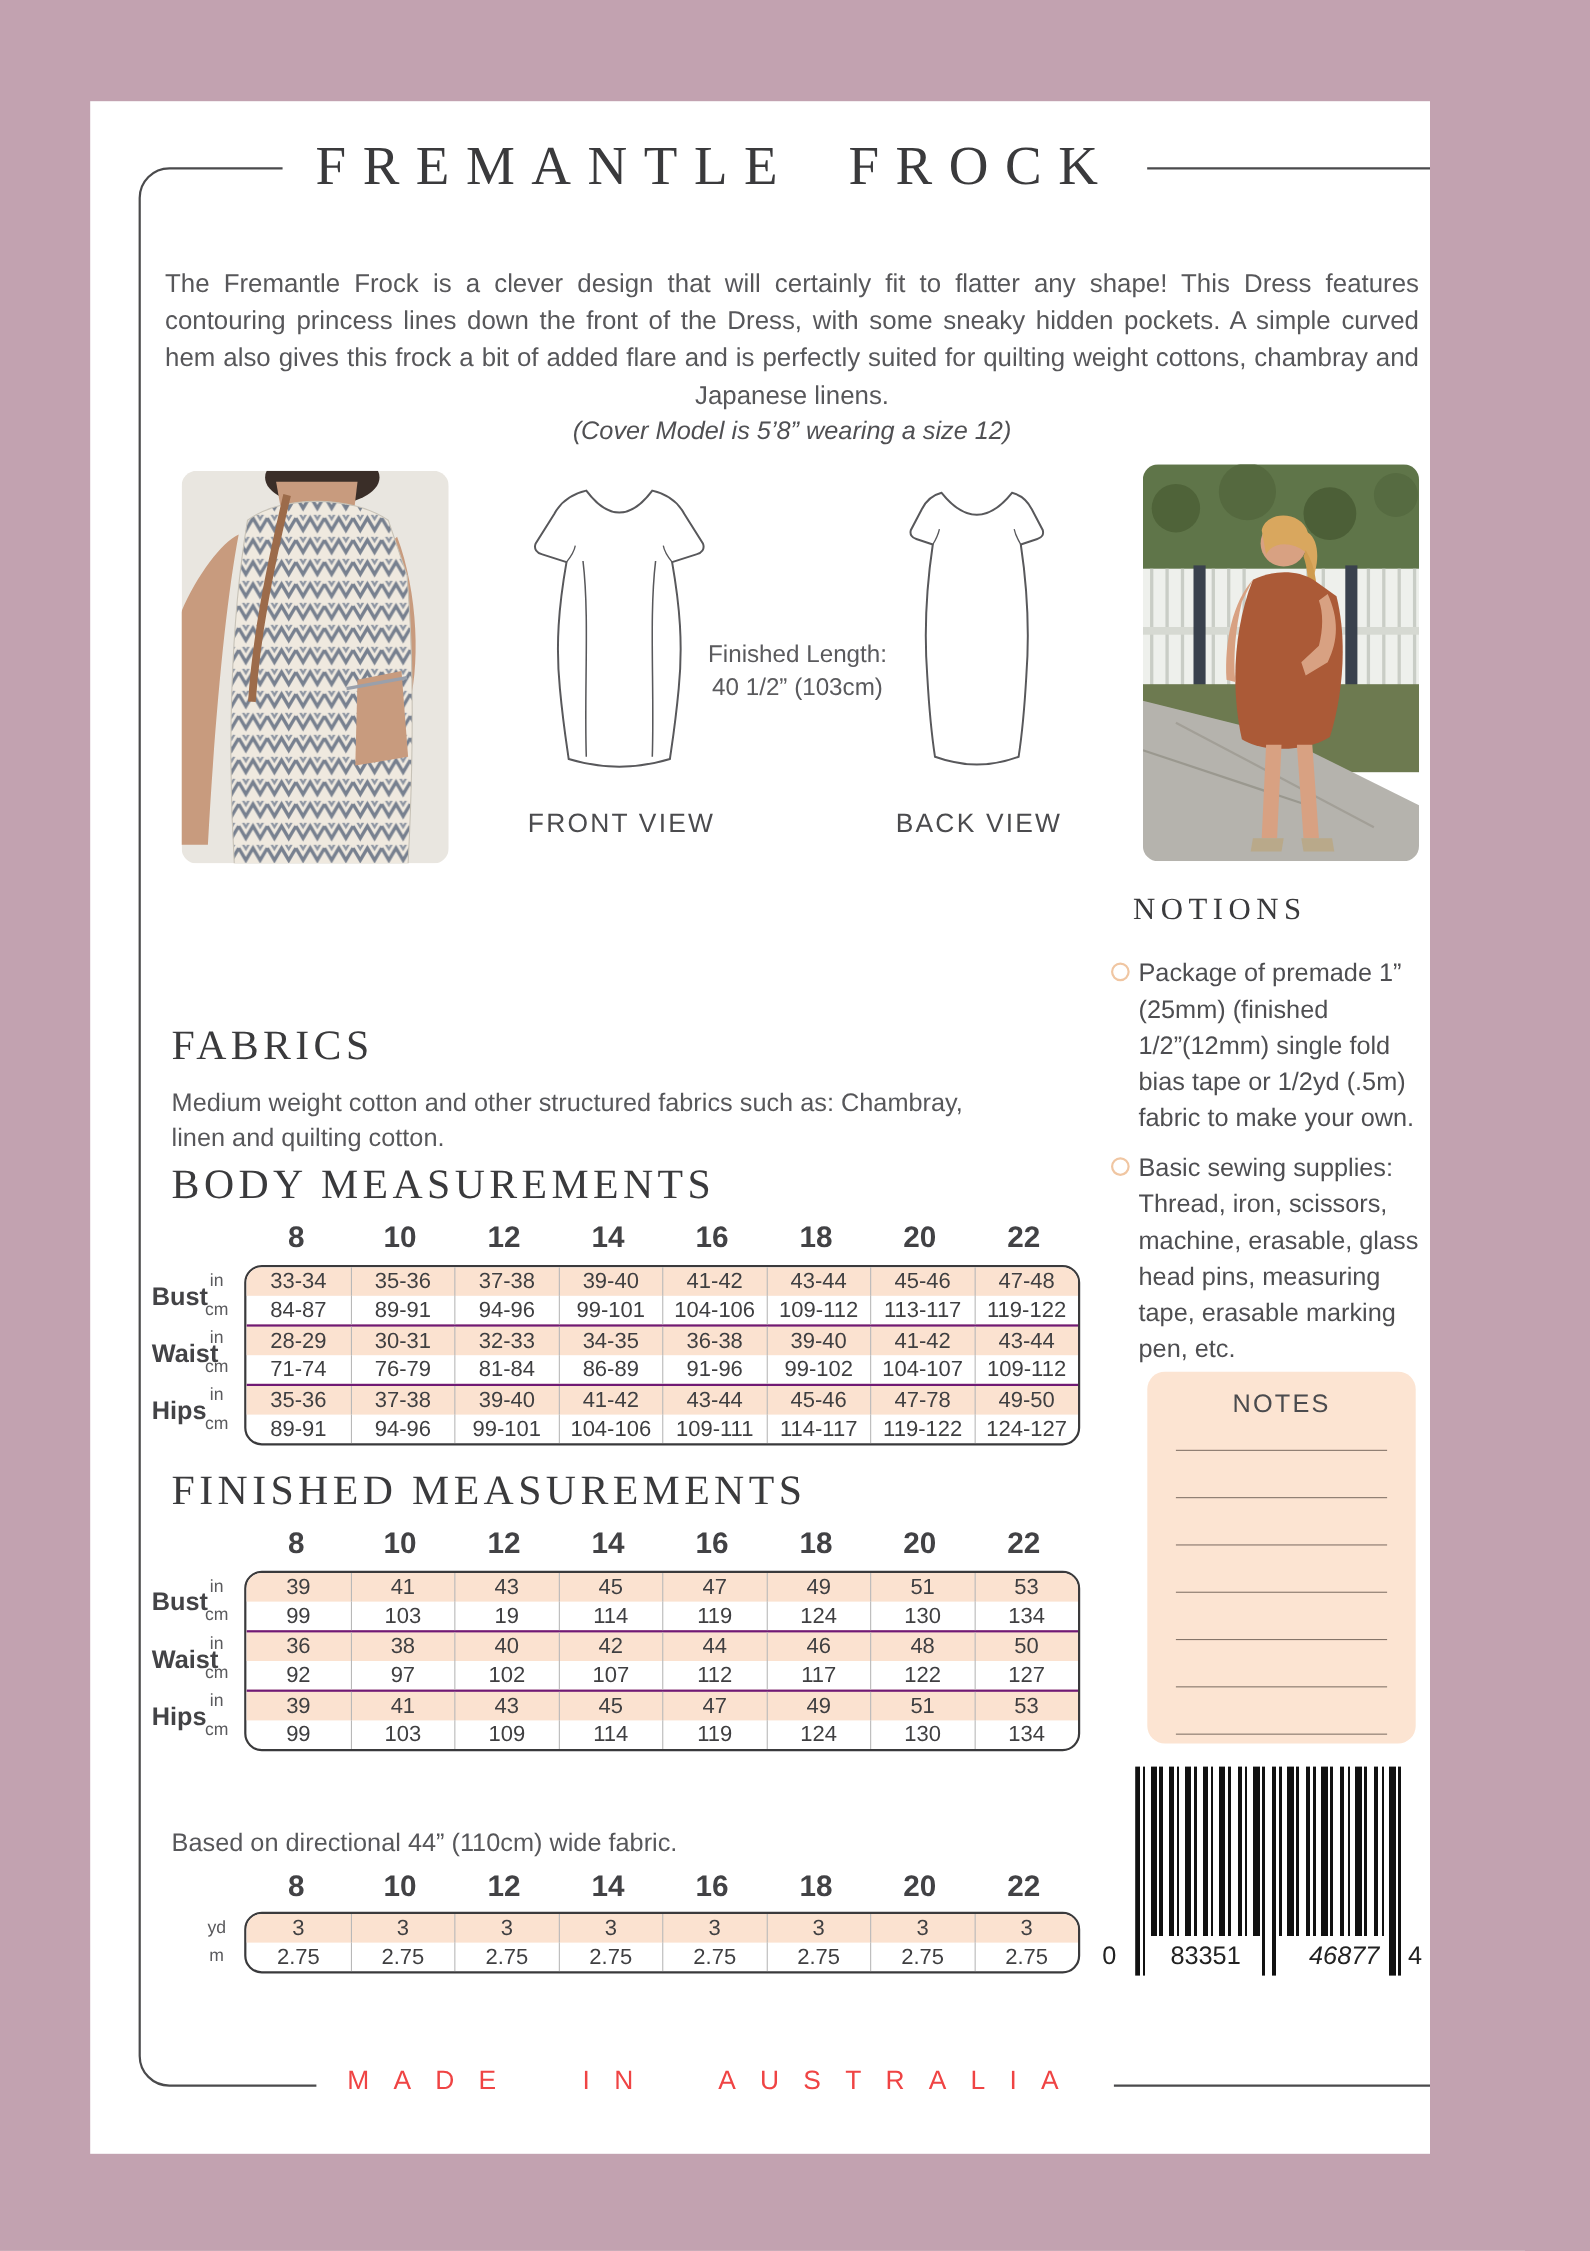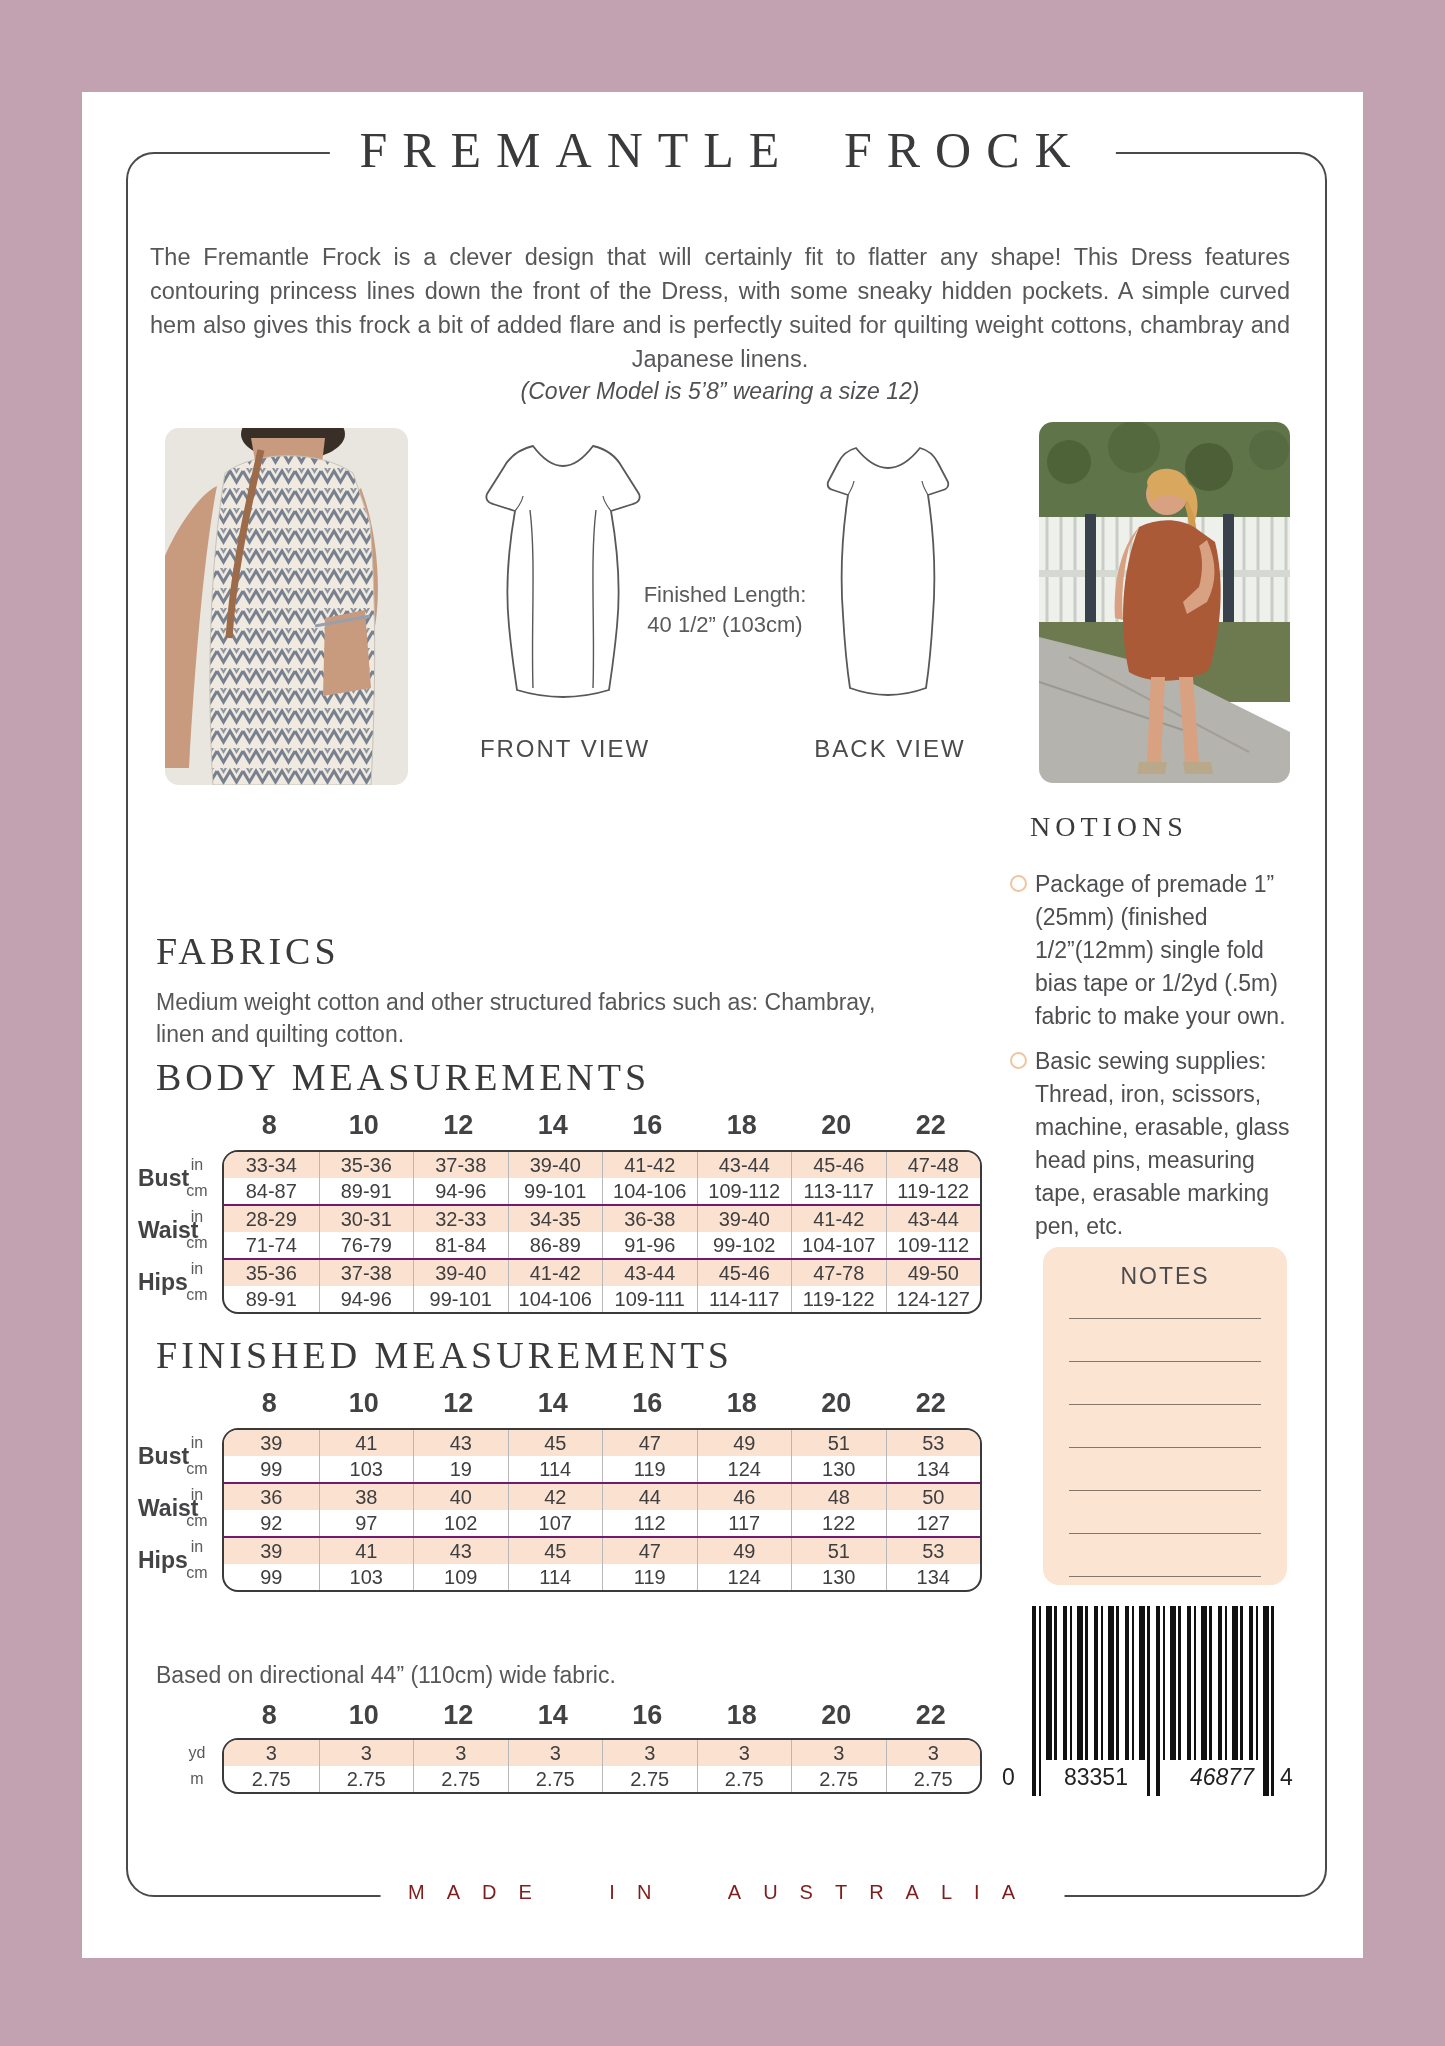--- a/index.html
+++ b/index.html
@@ -1,16 +1,16 @@
 <!DOCTYPE html>
 <html><head>
 <meta charset="utf-8">
 <style>
   html,body{margin:0;padding:0;background:#c2a2b0;}
-  .page{position:relative;width:1445px;height:2046px;background:#c2a2b0;overflow:hidden;
+  .page{position:relative;width:1300px;height:2046px;background:#c2a2b0;overflow:hidden;
         font-family:"Liberation Sans",sans-serif;color:#4a4a4c;}
   .card{position:absolute;left:82px;top:92px;width:1281px;height:1866px;background:#ffffff;}
   .frame{position:absolute;left:126px;top:152px;width:1197px;height:1741px;
          border:2px solid #4a4a4c;border-radius:28px;z-index:1;}
   .onframe{z-index:2;background:#ffffff;}
 
   .title{position:absolute;left:50%;top:120px;transform:translateX(-50%);margin:0;
          font-family:"Liberation Serif",serif;font-weight:400;font-size:50px;color:#3a3a3c;
          letter-spacing:15px;word-spacing:22px;line-height:60px;padding:0 30px;white-space:nowrap;}
 
@@ -71,21 +71,21 @@
   .bc-mask{position:absolute;top:160px;height:40px;background:#ffffff;}
   .m1{left:46px;width:100px;}
   .m2{left:160px;width:100px;}
   .bc-num{position:absolute;top:164px;font-size:23px;color:#222;}
   .n0{left:2px;}
   .n1{left:64px;}
   .n2{left:190px;font-style:italic;}
   .n3{left:280px;}
 
   .footer{position:absolute;left:50%;top:1871px;transform:translateX(-50%);margin:0;
-          font-size:20px;letter-spacing:22px;word-spacing:28px;color:#7f1d1d;line-height:42px;
+          font-size:24px;letter-spacing:22px;word-spacing:28px;color:#ef4444;line-height:42px;
           padding:0 28px;white-space:nowrap;font-weight:500;}
 </style>
 </head>
 <body>
 
 <div class="page">
   <div class="card"></div>
   <div class="frame"></div>
 
   <h1 class="title onframe">FREMANTLE FROCK</h1>

